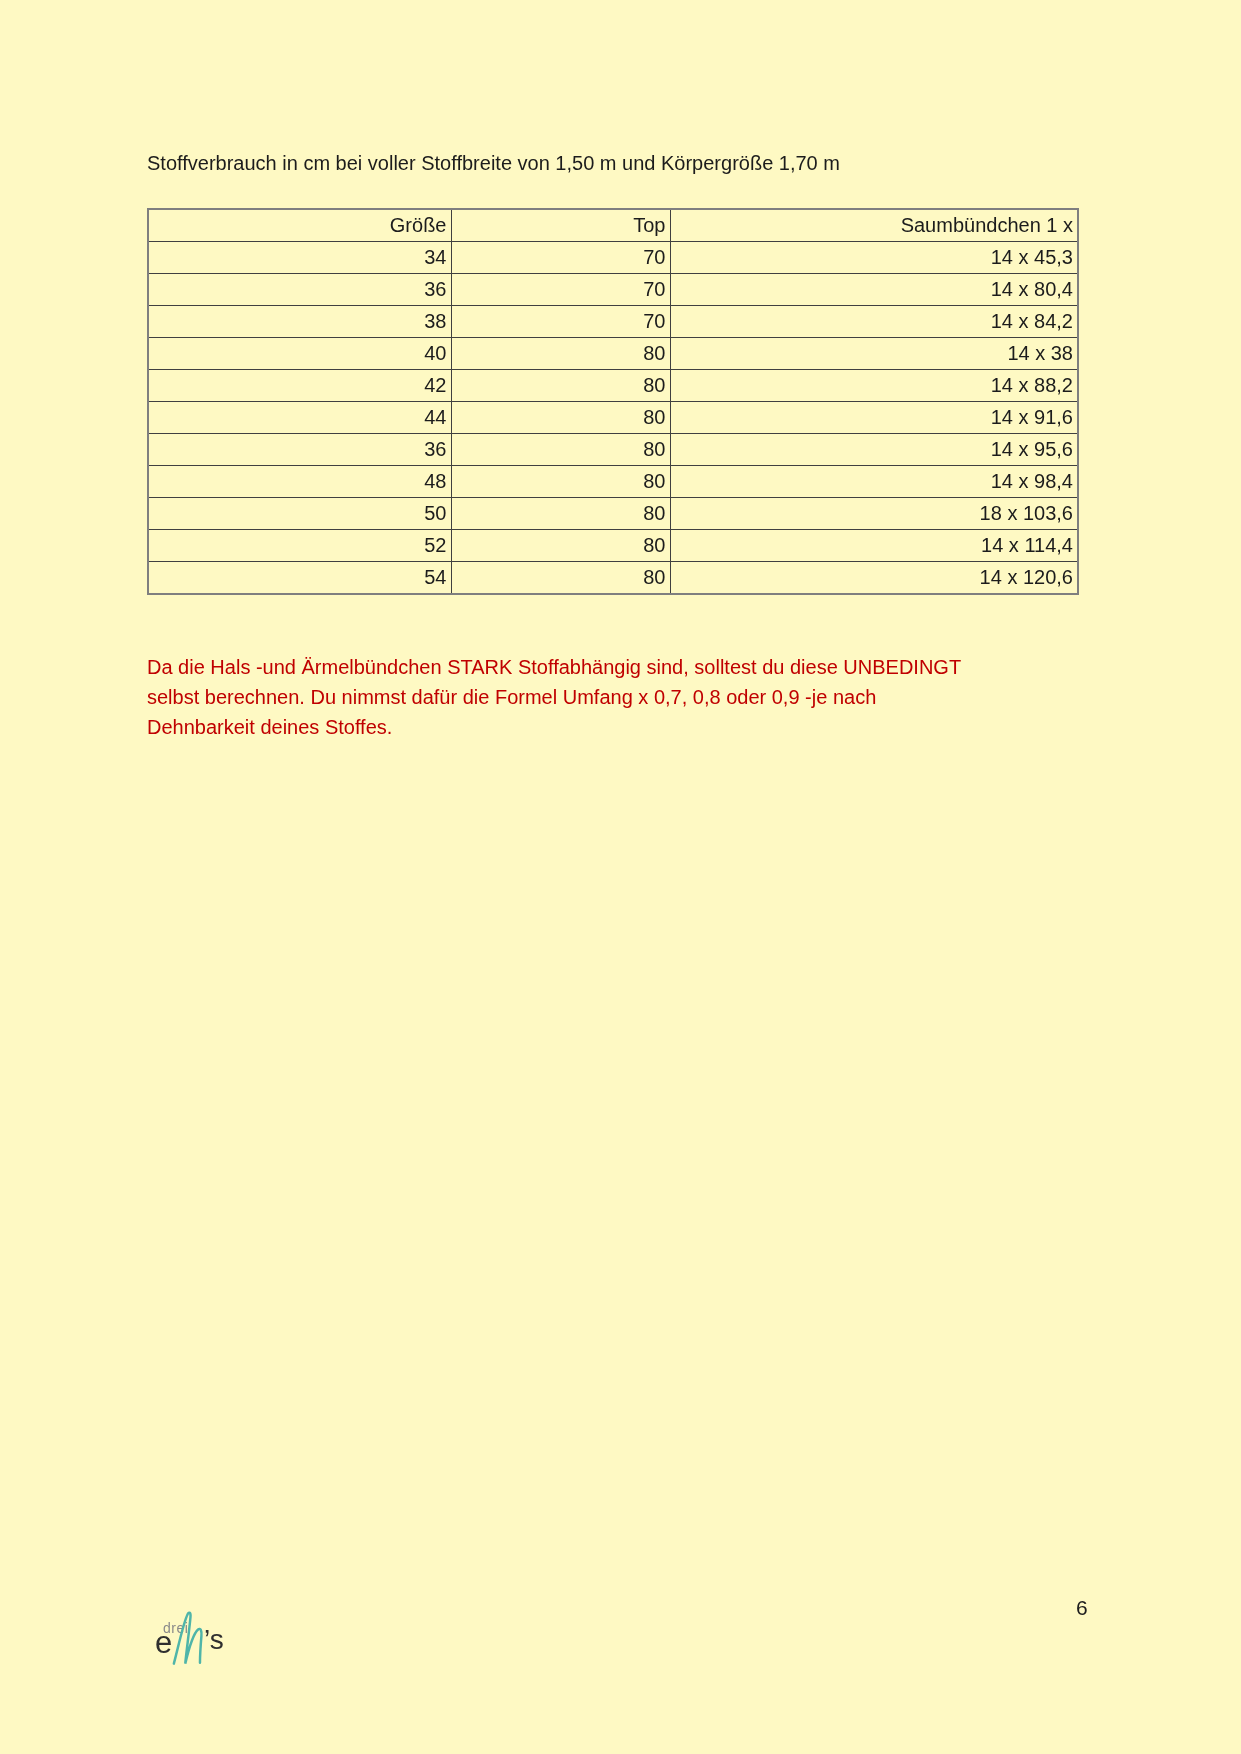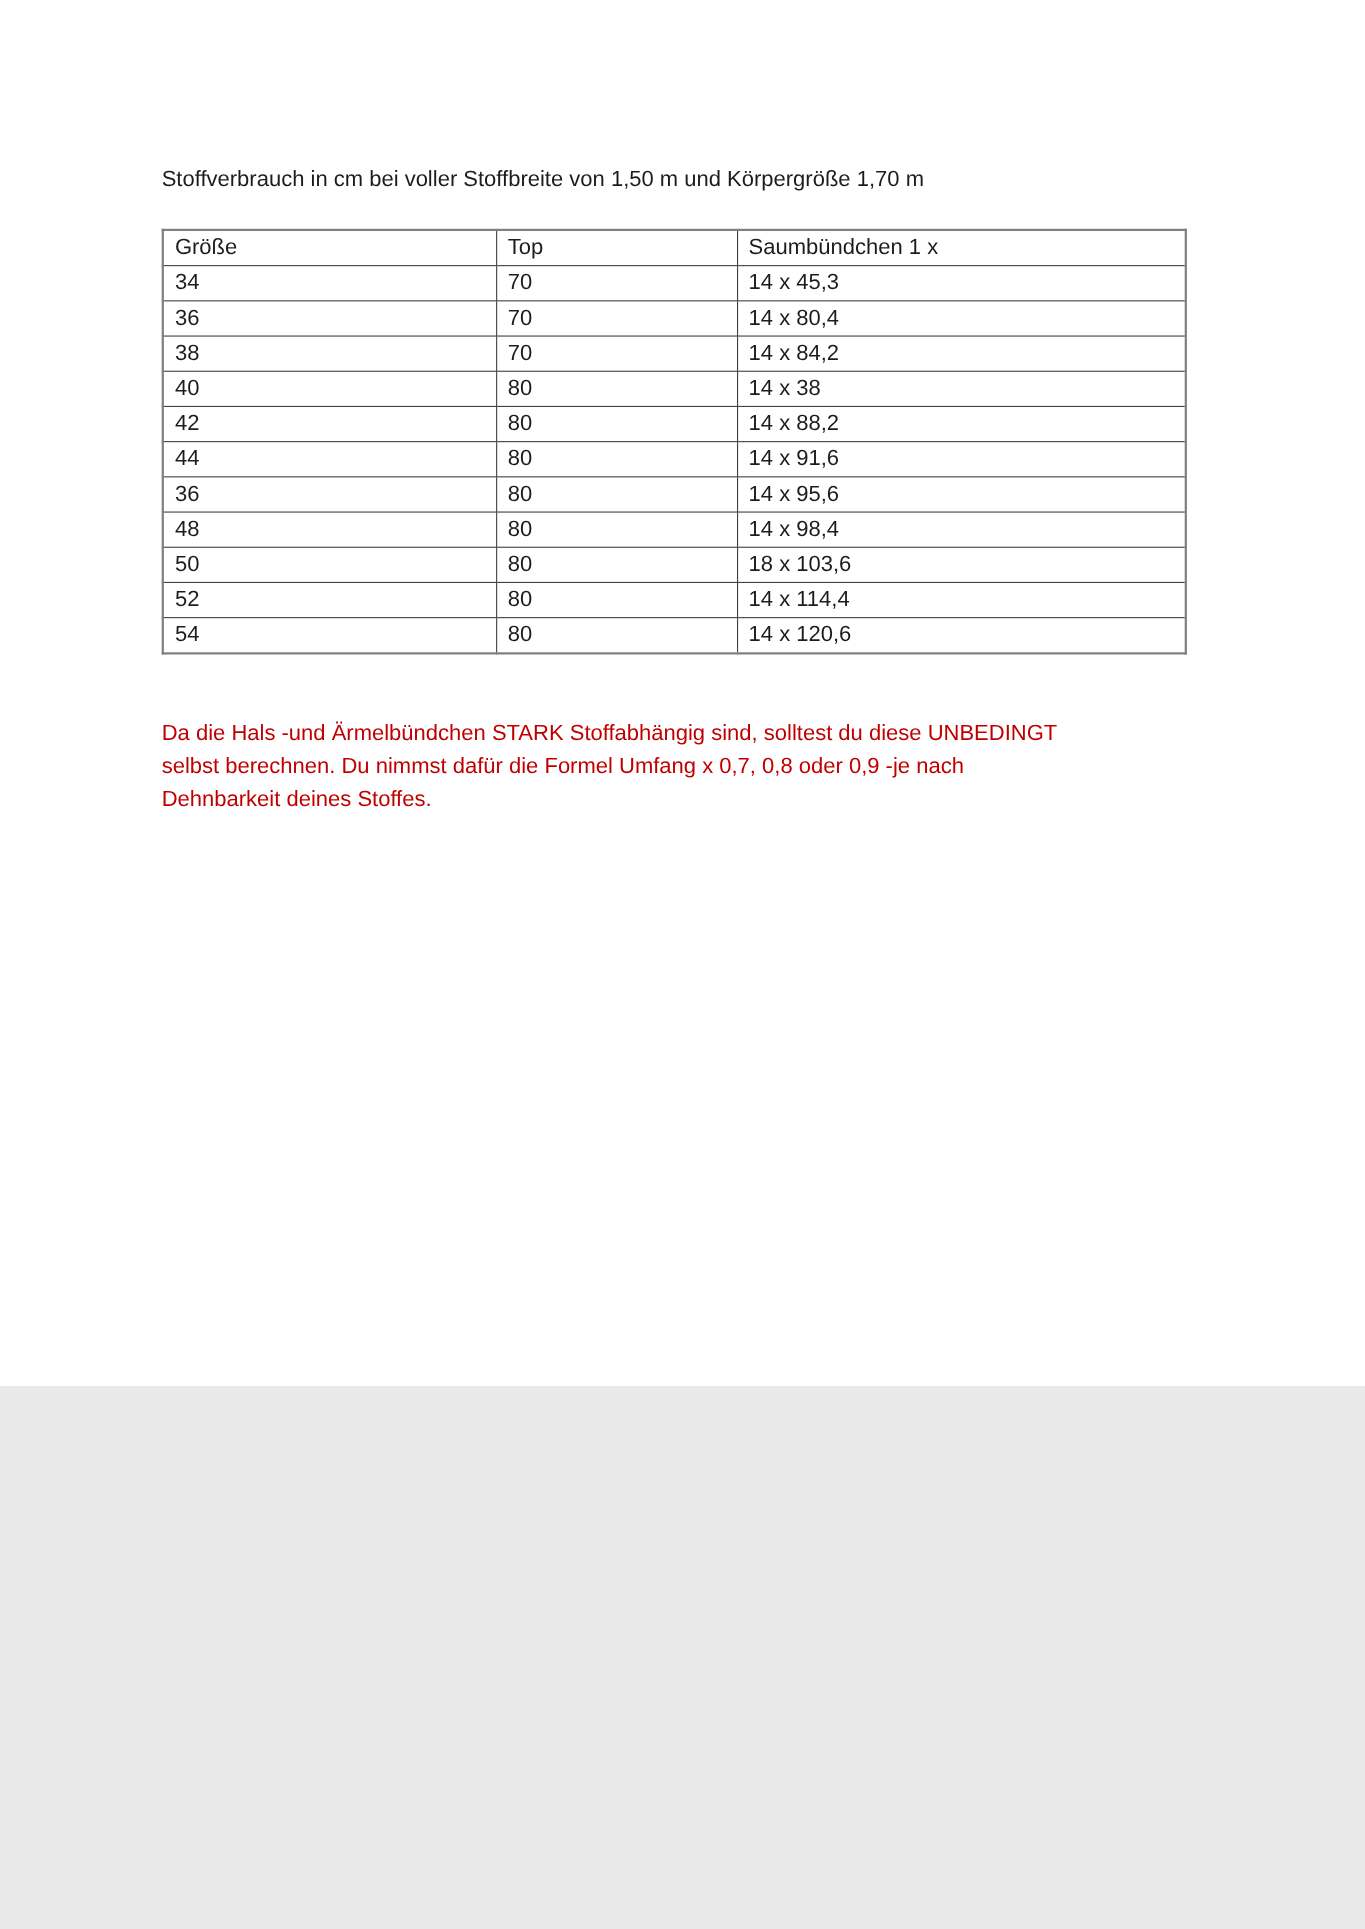--- a/index.html
+++ b/index.html
@@ -1,20 +1,20 @@
 <!DOCTYPE html>
 <html><head>
 <meta charset="utf-8">
 <style>
   html,body { margin:0; padding:0; background:#e9e9e9; }
   .page {
     position:relative;
-    width:1241px; height:1260px;
+    width:1241px; height:1754px;
     margin:0 auto;
-    background:#ffffff;
+    background:#fef9c3;
     font-family:"Liberation Sans", sans-serif;
     color:#1c1c1c;
     overflow:hidden;
   }
   .title {
     position:absolute;
     left:147px; top:150px;
     font-size:20px;
     line-height:26px;
     white-space:nowrap;
@@ -25,21 +25,21 @@
     width:930px;
     border-collapse:collapse;
     table-layout:fixed;
     border:2px solid #7f7f7f;
   }
   table.consumption th,
   table.consumption td {
     border:1px solid #404040;
     font-size:20px;
     font-weight:normal;
-    text-align:left;
+    text-align:right;
     vertical-align:middle;
     height:29px;
     padding:1px 4px 1px 10px;
     white-space:nowrap;
     overflow:hidden;
   }
   .note {
     position:absolute;
     left:147px; top:652px;
     font-size:20px;

